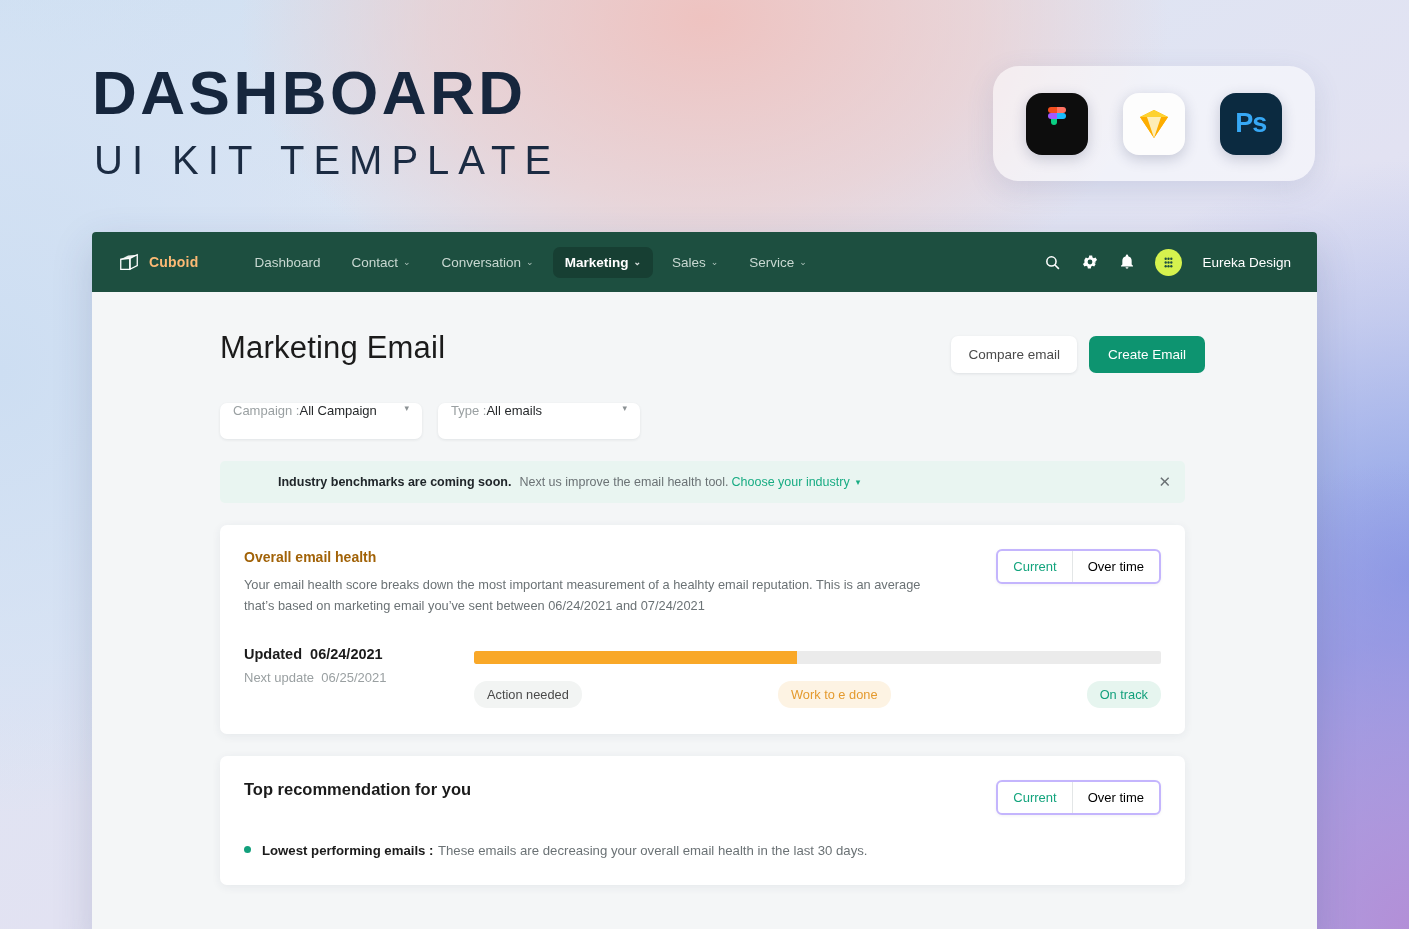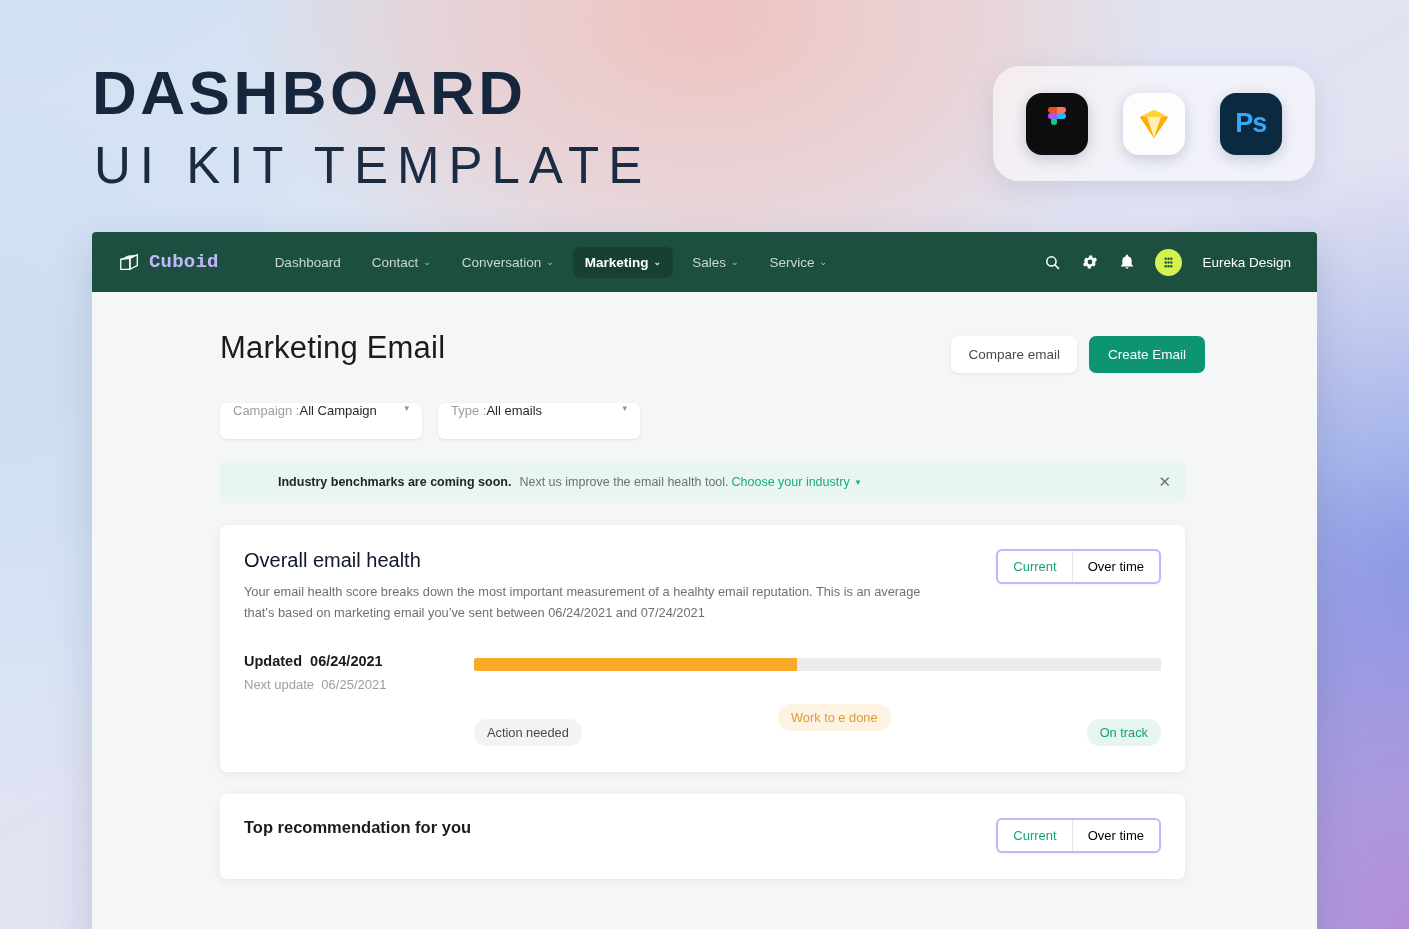--- a/index.html
+++ b/index.html
@@ -20,21 +20,21 @@
 
   
   .hero-title {
     position: absolute; left: 92px; top: 62px;
     font-size: 62px; font-weight: 700; letter-spacing: 3.5px;
     color: #16263d; line-height: 1;
     font-family: "Liberation Sans", sans-serif;
   }
   .hero-sub {
     position: absolute; left: 94px; top: 140px;
-    font-size: 51px; font-weight: 300; letter-spacing: 9px;
+    font-size: 40px; font-weight: 300; letter-spacing: 9px;
     color: #1b2b42; line-height: 1;
   }
 
   
   .icon-pill {
     position: absolute; left: 993px; top: 66px;
     width: 322px; height: 115px; border-radius: 26px;
     background: rgba(255,255,255,0.55);
     box-shadow: 0 8px 28px rgba(80,90,140,0.14);
     display: flex; align-items: center; justify-content: space-around;
@@ -59,21 +59,21 @@
     box-shadow: 0 14px 40px rgba(50,60,110,0.18);
   }
 
   
   .navbar {
     height: 60px; background: #1d4f40;
     display: flex; align-items: center; padding: 0 26px;
     position: relative;
   }
   .brand { display: flex; align-items: center; gap: 9px; margin-right: 44px; }
-  .brand-name { color: #c4b5fd; font-size: 19px; font-weight: 600; letter-spacing: .2px; font-family: Liberation Mono, monospace; }
+  .brand-name { color: #fdba74; font-size: 14px; font-weight: 600; letter-spacing: .2px; }
   .nav-links { display: flex; align-items: center; gap: 7px; }
   .nav-link {
     color: #c8d8d1; font-size: 13.5px; padding: 8px 12px;
     border-radius: 7px; display: flex; align-items: center; gap: 5px;
     white-space: nowrap;
   }
   .nav-link.active { background: #173f33; color: #ffffff; font-weight: 600; }
   .caret { font-size: 9px; opacity: .85; }
   .nav-right {
     margin-left: auto; display: flex; align-items: center; gap: 20px;
@@ -133,40 +133,40 @@
   .banner-link { color: #18ac83; margin-left: 3px; cursor: pointer; }
   .banner-caret { color: #18ac83; margin-left: 6px; font-size: 9px; }
   .banner-close { margin-left: auto; color: #6b7275; font-size: 15px; cursor: pointer; }
 
   .card {
     margin-top: 22px; width: 965px; background: #ffffff;
     border-radius: 7px; padding: 24px 24px 26px 24px;
     box-shadow: 0 2px 10px rgba(40,50,80,0.07);
   }
   .card-head { display: flex; align-items: flex-start; }
-  .card-title { font-size: 20px; font-weight: 400; color: #0f172a; }
+  .card-title { font-size: 14px; font-weight: 700; color: #a16207; }
   .card-desc { font-size: 12.8px; color: #6b7275; line-height: 1.65; margin-top: 9px; max-width: 690px; }
 
   .toggle {
     margin-left: auto; display: flex; background: #ffffff;
     border: 2px solid #c4b5fd; border-radius: 6px; overflow: hidden;
     box-shadow: 0 1px 3px rgba(30,40,60,0.06);
   }
   .toggle > div { padding: 8px 15px; font-size: 13px; color: #000000; cursor: pointer; }
   .toggle > div.on { color: #13a47d; border-right: 1px solid #e3e6e7; }
 
   .health-row { display: flex; margin-top: 30px; align-items: flex-start; }
   .health-dates { width: 230px; flex: none; }
   .upd-line { font-size: 14.5px; color: #1b1b1b; font-weight: 600; }
   .nxt-line { font-size: 13px; color: #9aa0a2; margin-top: 8px; }
   .health-meter { flex: 1; padding-top: 5px; }
   .bar-track { height: 13px; background: #ebebeb; border-radius: 2px; overflow: hidden; }
   .bar-fill { height: 100%; background: #f9a828; border-radius: 2px 0 0 2px; }
   .bar-labels { display: flex; margin-top: 17px; align-items: center; }
-  .chip { font-size: 12.8px; border-radius: 13px; padding: 6px 13px; margin-top: 31px; }
+  .chip { font-size: 12.8px; border-radius: 13px; padding: 6px 13px; }
   .chip-red { background: #f2f4f3; color: #4a4a4a; }
   .chip-amber { background: #fdf3e3; color: #e49a2e; margin: 0 auto; }
   .chip-green { background: #e6f5ef; color: #12a07c; }
 
   .rec-title { font-size: 16.5px; font-weight: 600; color: #1b1b1b; }
   .rec-list { margin-top: 26px; }
   .rec-item { display: flex; align-items: baseline; gap: 11px; }
   .dot { width: 7px; height: 7px; border-radius: 50%; background: #12a07c; flex: none;
          position: relative; top: -2px; }
   .rec-strong { font-size: 13.2px; font-weight: 700; color: #1b1b1b; }
@@ -344,17 +344,27 @@
       </div>
 
       <div class="card">
         <div class="card-head">
           <div class="rec-title">Top recommendation for you</div>
           <div class="toggle">
             <div class="on">Current</div>
             <div>Over time</div>
           </div>
         </div>
+        <div class="rec-list">
+          <div class="rec-item">
+            <span class="dot"></span>
+            <span>
+              <span class="rec-strong">Lowest performing emails :</span>
+              <span class="rec-body">These emails are decreasing your overall email health in the last 30 days.</span>
+            </span>
+          </div>
+
+        </div>
       </div>
 
     </div>
   </div>
 </div>
 
 </body></html>

